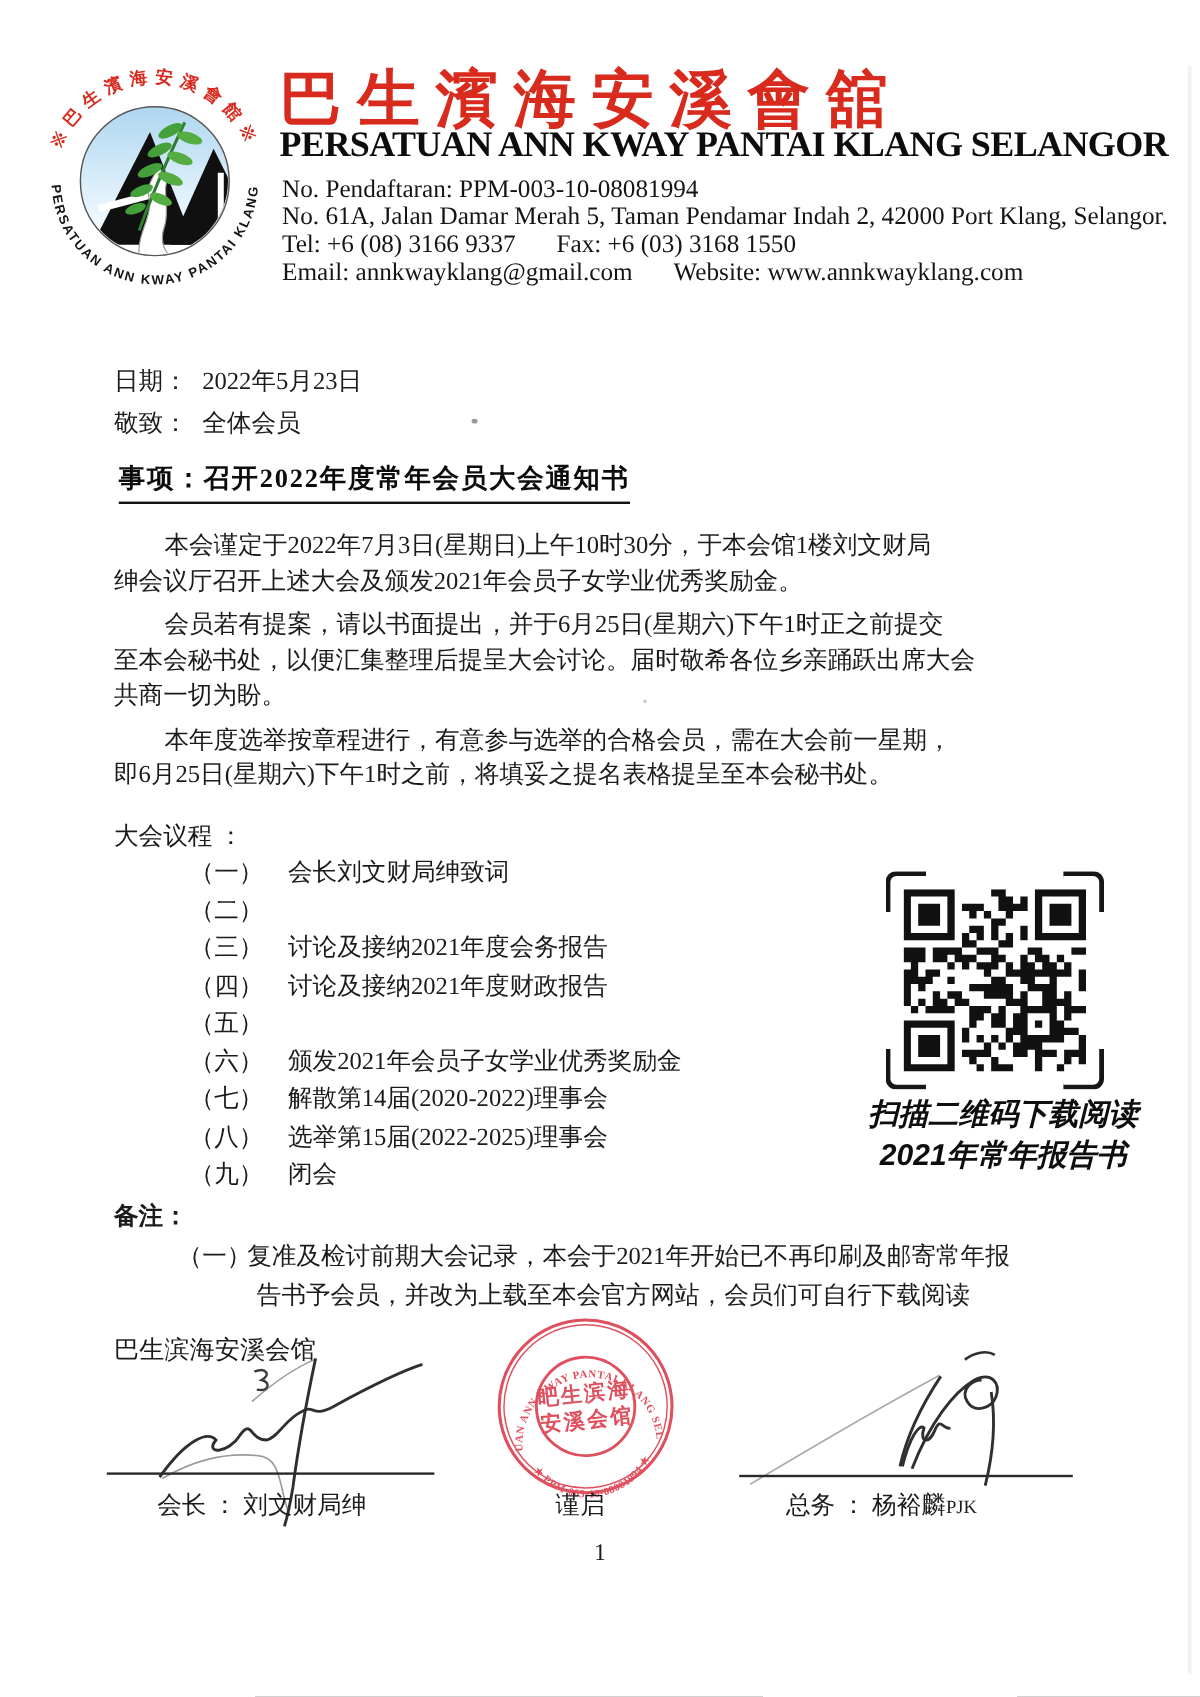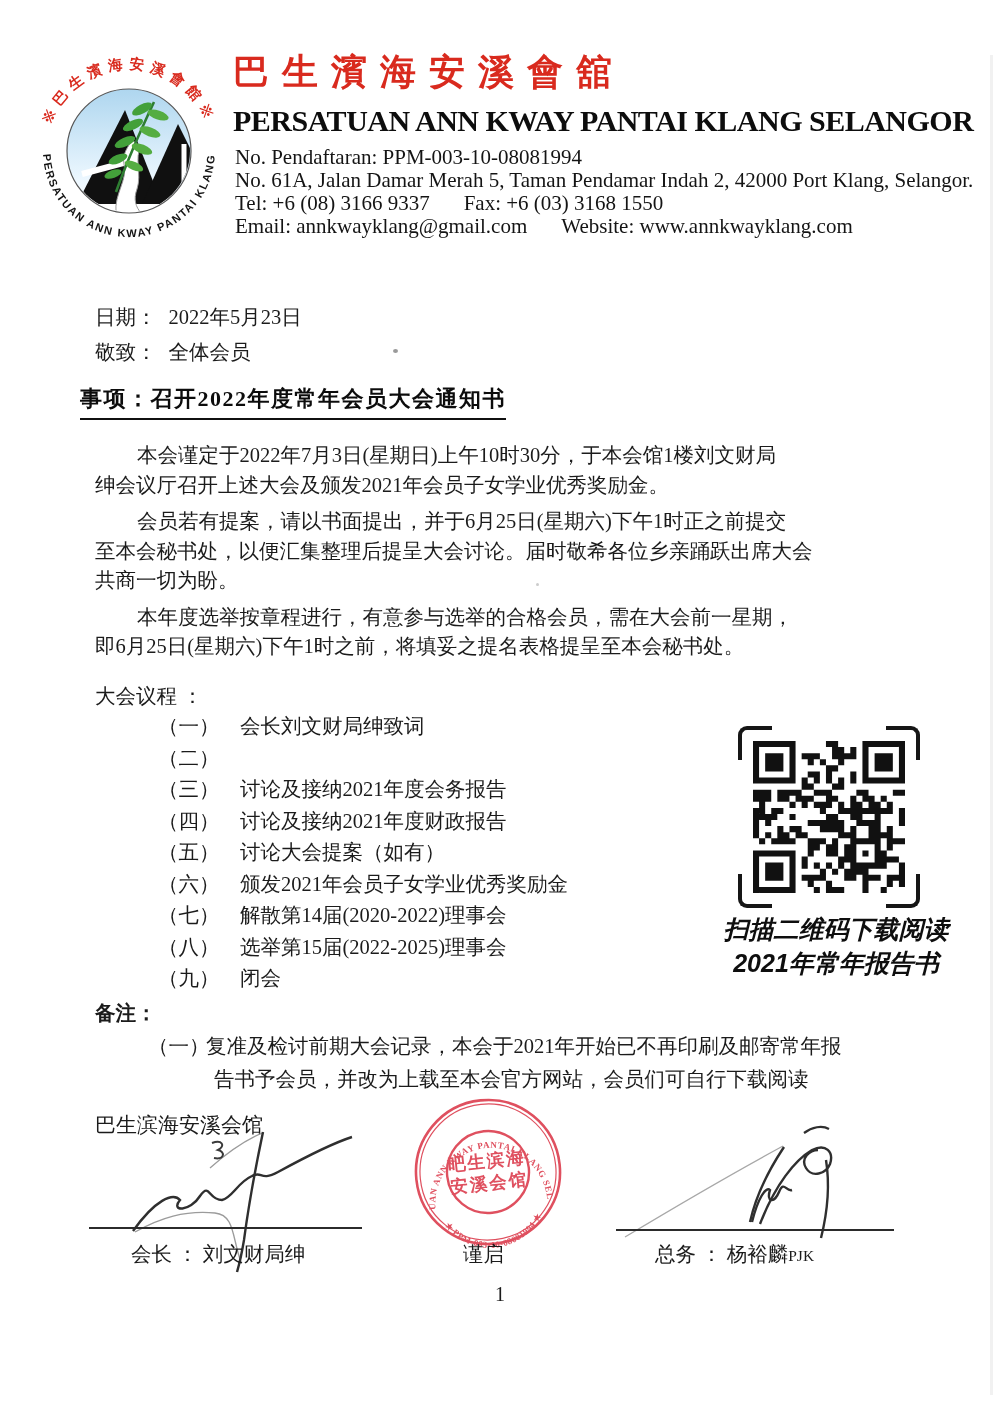--- a/index.html
+++ b/index.html
@@ -4,35 +4,35 @@
 <style>
   html,body{margin:0;padding:0;background:#888;}
   .page{
     position:relative;width:1000px;height:1414px;margin:0 auto;background:#fff;
     font-family:"Liberation Serif","DejaVu Serif",serif;color:#1b1b1b;overflow:hidden;
   }
   
   .logo{position:absolute;left:30px;top:52px;width:198px;height:188px;}
   .cn-title{
     position:absolute;left:233px;top:48px;width:700px;
-    font-size:36px;font-weight:bold;color:#d92a1e;letter-spacing:13px;white-space:nowrap;
+    font-size:52px;font-weight:bold;color:#d92a1e;letter-spacing:13px;white-space:nowrap;
   }
   .en-title{
     position:absolute;left:233px;top:104px;width:700px;
     font-size:30px;font-weight:bold;letter-spacing:-0.5px;white-space:nowrap;color:#0d0d0d;
   }
   .lh-info{position:absolute;left:235px;top:146px;font-size:21px;line-height:23px;color:#141414;}
   .lh-info .row{white-space:nowrap;}
   .lh-info .gap{display:inline-block;width:34px;}
   
   .meta-line{position:absolute;left:95px;font-size:20.5px;white-space:nowrap;text-align:right;}
   .meta-line .val{margin-left:12px;}
   
   .subject{
-    position:absolute;left:80px;top:384px;font-size:22px;font-weight:bold;letter-spacing:1.5px;
+    position:absolute;left:99px;top:384px;font-size:22px;font-weight:bold;letter-spacing:1.5px;
     border-bottom:2.5px solid #101010;padding-bottom:4px;white-space:nowrap;color:#0c0c0c;
   }
   
   .bodytext{position:absolute;left:95px;top:441px;width:820px;font-size:20.5px;}
   .bodytext .ln{line-height:29.5px;white-space:nowrap;}
   .bodytext .ind{text-indent:42px;}
   .bodytext .pgap{height:7px;}
   
   .agenda-title{position:absolute;left:95px;top:682px;font-size:20.5px;white-space:nowrap;}
   .agenda{position:absolute;left:95px;top:712px;font-size:20.5px;}
@@ -162,21 +162,20 @@
     <div class="row">
         <span class="num">（三）</span>
         <span>讨论及接纳2021年度会务报告</span>
       </div>
     <div class="row">
         <span class="num">（四）</span>
         <span>讨论及接纳2021年度财政报告</span>
       </div>
     <div class="row">
         <span class="num">（五）</span>
-        <span>讨论大会提案（如有）</span>
       </div>
     <div class="row">
         <span class="num">（六）</span>
         <span>颁发2021年会员子女学业优秀奖励金</span>
       </div>
     <div class="row">
         <span class="num">（七）</span>
         <span>解散第14届(2020-2022)理事会</span>
       </div>
     <div class="row">

